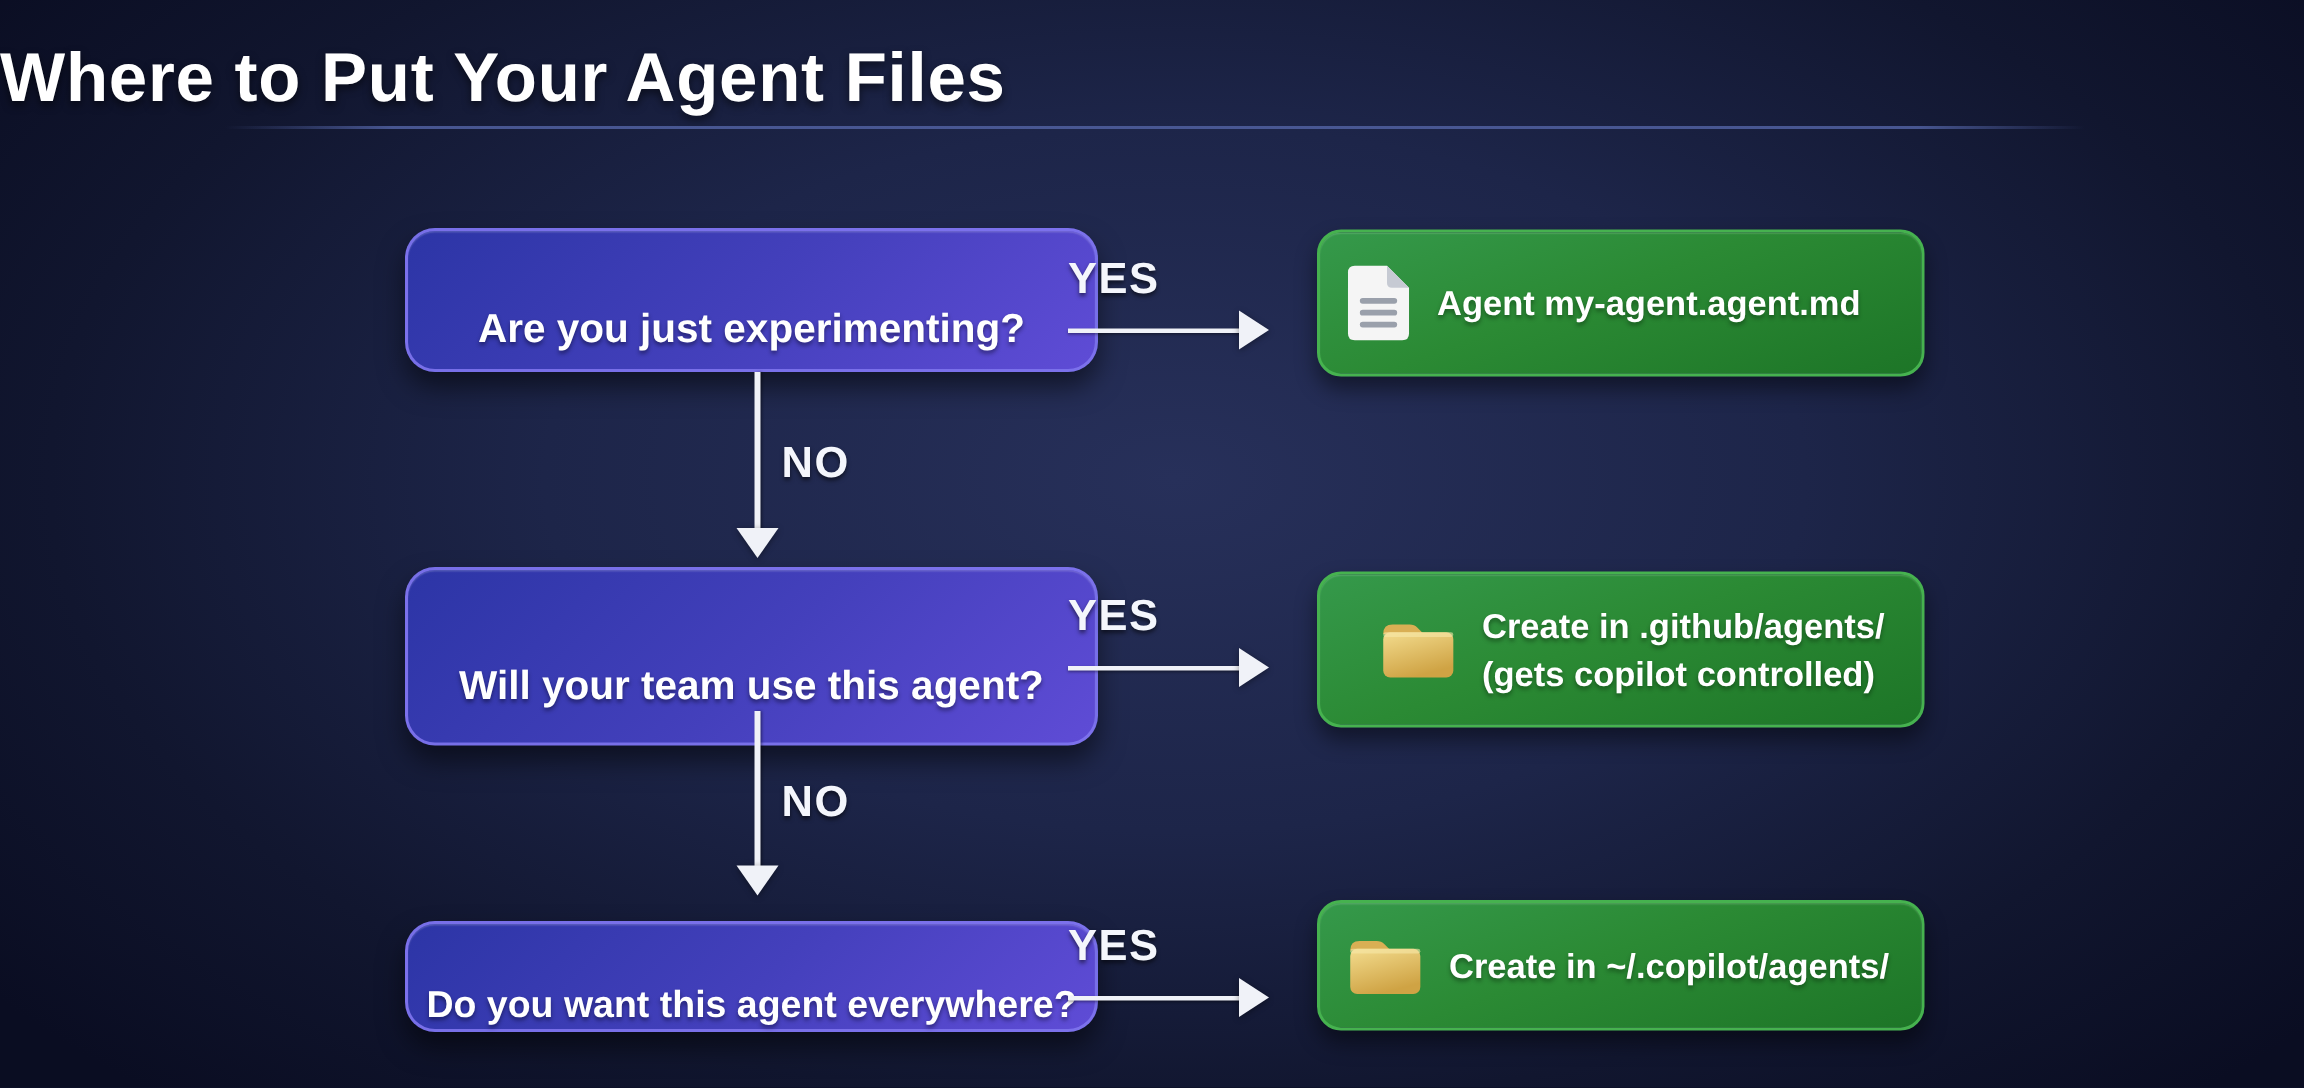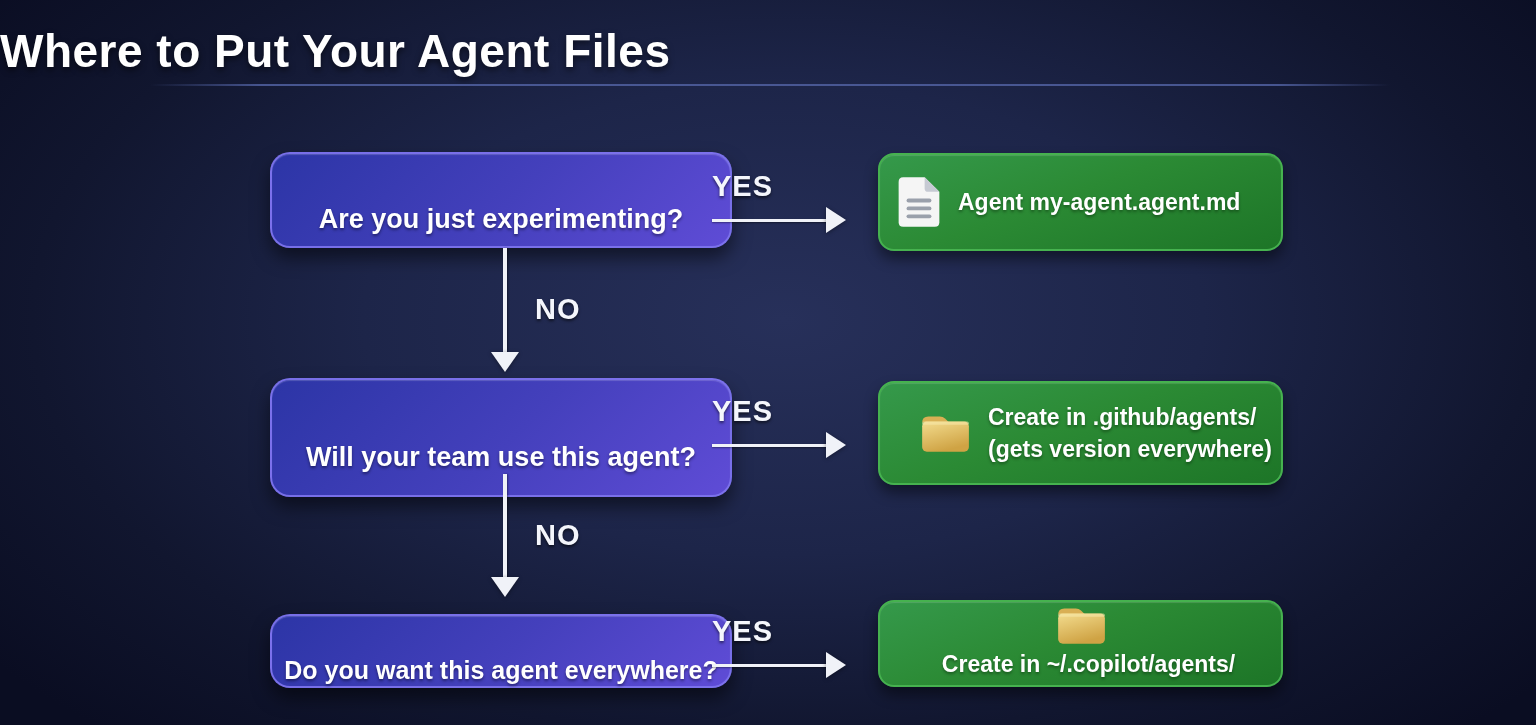--- a/index.html
+++ b/index.html
@@ -50,21 +50,21 @@
     position:absolute;left:878px;width:405px;
     border-radius:16px;
     background:linear-gradient(160deg,#35994b 0%,#2b8a34 45%,#1d7527 100%);
     border:2px solid #46b24f;
     box-shadow:0 8px 14px rgba(0,0,0,.45), inset 0 1px 1px rgba(255,255,255,.15);
     display:flex;align-items:center;
     padding-left:16px;box-sizing:border-box;
   }
   .g1{top:153px;height:98px;}
   .g2{top:381px;height:104px;padding-left:38px;}
-  .g3{top:600px;height:87px;flex-direction:column;}
+  .g3{top:600px;height:87px;}
   .gbox .icon{flex:0 0 auto;margin-right:16px;display:flex;align-items:center;}
   .gbox .glines{color:#fff;font-size:23px;font-weight:800;line-height:32px;
     text-shadow:0 2px 3px rgba(0,20,0,.4);white-space:nowrap;}
 
   
   .yes{
     position:absolute;left:712px;width:134px;
   }
   .y1{top:172px;} .y2{top:397px;} .y3{top:617px;}
   .yes .lbl{
@@ -91,21 +91,21 @@
     box-shadow:1px 0 2px rgba(0,0,0,.4);
   }
   .no .head{
     position:absolute;left:-14px;bottom:0;width:0;height:0;
     border-top:20px solid #f0f2f8;border-left:14px solid transparent;border-right:14px solid transparent;
     filter:drop-shadow(0 1px 2px rgba(0,0,0,.4));
   }
   .no .lbl{
     position:absolute;left:16px;top:38%;
     color:#f4f6fc;font-size:29px;font-weight:800;letter-spacing:1px;
-    text-shadow:0 2px 3px rgba(0,0,0,.55);line-height:1;margin-left:14px;
+    text-shadow:0 2px 3px rgba(0,0,0,.55);line-height:1;
   }
 </style>
 </head>
 <body>
 
 <div class="canvas">
 
   <div class="title">Where to Put Your Agent Files</div>
   <div class="divider"></div>
 
@@ -163,21 +163,21 @@
             <stop offset="1" stop-color="#cfa344"></stop>
           </linearGradient>
         </defs>
         <path d="M4 12 q0 -6 6 -6 h11 q3 0 5 2 l4 4 h-26 z" fill="#d9af54"></path>
         <rect x="4" y="11" width="45" height="29" rx="4.5" fill="url(#foldg)"></rect>
         <rect x="4" y="11" width="45" height="3" rx="1.5" fill="#f7e7a8" opacity="0.6"></rect>
       </svg>
     </span>
     <span class="glines">
       <div>Create in .github/agents/</div>
-      <div>(gets version everywhere)</div>
+      <div>(gets copilot controlled)</div>
     </span>
   </div>
 
   <div class="no n2">
     <div class="line"></div>
     <div class="head"></div>
     <div class="lbl">NO</div>
   </div>
 
   <div class="qbox q3">

